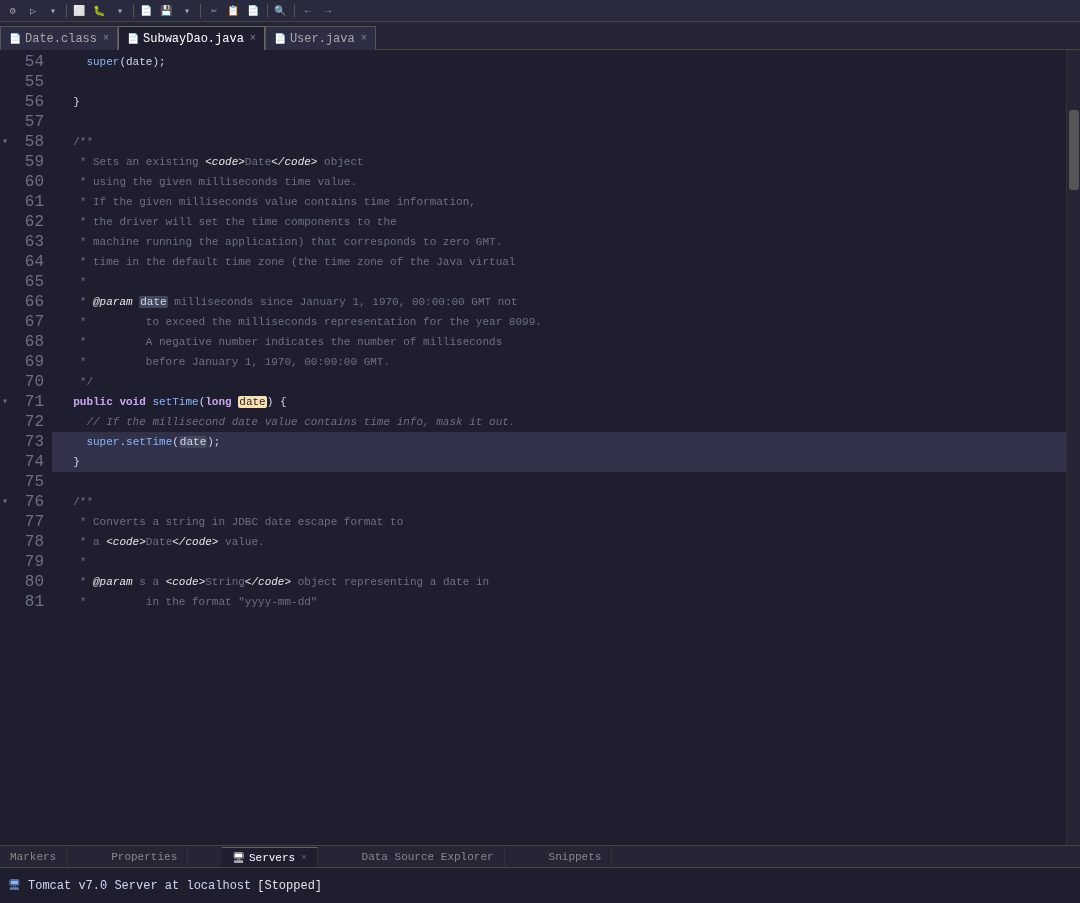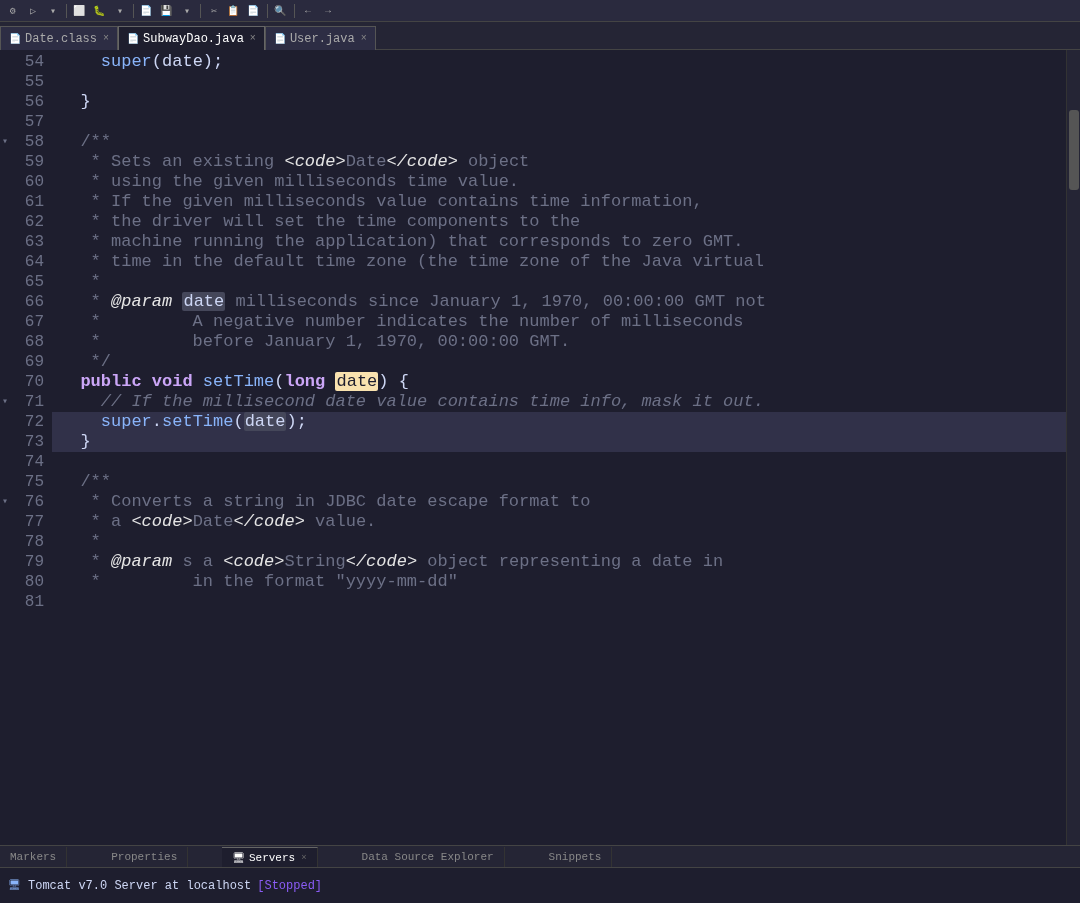--- a/index.html
+++ b/index.html
@@ -132,21 +132,21 @@
     #code-lines {
       flex: 1;
       padding-top: 2px;
       overflow: hidden;
       position: relative;
     }
 
     .code-line {
       height: 20px;
       line-height: 20px;
-      font-size: 17px;
+      font-size: 11px;
       padding-left: 8px;
       white-space: pre;
       position: relative;
     }
     .code-line.selected {
       background: #313149;
     }
 
     
     #scrollbar {
@@ -326,20 +326,21 @@
           <div class="code-line"></div>
           <div class="code-line"><span class="comment-doc">  /**</span></div>
           <div class="code-line"><span class="comment-doc">   * Sets an existing </span><span class="comment-tag">&lt;code&gt;</span><span class="comment-doc">Date</span><span class="comment-tag">&lt;/code&gt;</span><span class="comment-doc"> object</span></div>
           <div class="code-line"><span class="comment-doc">   * using the given milliseconds time value.</span></div>
           <div class="code-line"><span class="comment-doc">   * If the given milliseconds value contains time information,</span></div>
           <div class="code-line"><span class="comment-doc">   * the driver will set the time components to the</span></div>
           <div class="code-line"><span class="comment-doc">   * machine running the application) that corresponds to zero GMT.</span></div>
           <div class="code-line"><span class="comment-doc">   * time in the default time zone (the time zone of the Java virtual</span></div>
           <div class="code-line"><span class="comment-doc">   *</span></div>
           <div class="code-line"><span class="comment-doc">   * </span><span class="comment-tag">@param</span><span class="comment-doc"> </span><span style="background: rgb(69, 71, 90); color: rgb(205, 214, 244); border-radius: 2px; padding: 0px 1px;">date</span><span class="comment-doc"> milliseconds since January 1, 1970, 00:00:00 GMT not</span></div>
+          <div class="code-line"><span class="comment-doc">   *         to exceed the milliseconds representation for the year 8099.</span></div>
           <div class="code-line"><span class="comment-doc">   *         A negative number indicates the number of milliseconds</span></div>
           <div class="code-line"><span class="comment-doc">   *         before January 1, 1970, 00:00:00 GMT.</span></div>
           <div class="code-line"><span class="comment-doc">   */</span></div>
           <div class="code-line"><span>  </span><span class="kw">public</span><span> </span><span class="kw">void</span><span> </span><span class="method">setTime</span><span>(</span><span class="kw">long</span><span> </span><span style="background: rgb(249, 226, 175); color: rgb(30, 30, 46); border-radius: 2px; padding: 0px 1px;">date</span><span>) {</span></div>
           <div class="code-line"><span class="comment">    // If the millisecond date value contains time info, mask it out.</span></div>
           <div class="code-line selected"><span>    </span><span class="kw2">super</span><span>.</span><span class="method">setTime</span><span>(</span><span style="background: rgb(69, 71, 90); color: rgb(205, 214, 244); border-radius: 2px; padding: 0px 1px;">date</span><span>);</span></div>
           <div class="code-line selected"><span>  }</span></div>
           <div class="code-line"></div>
           <div class="code-line"><span class="comment-doc">  /**</span></div>
           <div class="code-line"><span class="comment-doc">   * Converts a string in JDBC date escape format to</span></div>
@@ -374,16 +375,16 @@
       <span>Data Source Explorer</span>
     </div>
     <div class="bottom-tab">
       <span>Snippets</span>
     </div>
   </div>
   <div id="bottom-content">
     <div class="server-entry">
       <span class="server-icon">🖥</span>
       <span>Tomcat v7.0 Server at localhost</span>
-      <span style="color:#8b5cf6; font-size:12px;">[Stopped]</span>
+      <span style="color:#e5e5e5; font-size:12px;">[Stopped]</span>
     </div>
   </div>
 </div>
 
 </body></html>

